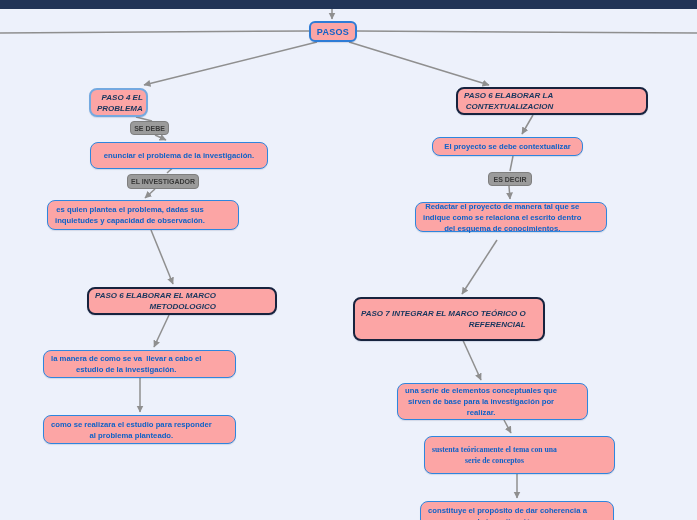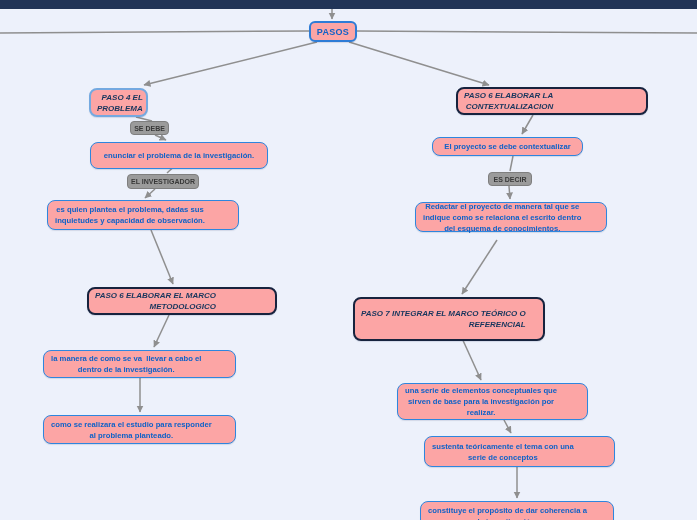--- a/index.html
+++ b/index.html
@@ -90,21 +90,21 @@
 
 <div class="node link" style="left:127px;top:174px;width:72px;height:15px;">EL INVESTIGADOR</div>
 
 <div class="node statement" style="left:47px;top:200px;width:192px;height:30px;">es quien plantea el problema, dadas sus
 inquietudes y capacidad de observación.</div>
 
 <div class="node step" style="left:87px;top:287px;width:190px;height:28px;">PASO 6 ELABORAR EL MARCO
 METODOLOGICO</div>
 
 <div class="node statement" style="left:43px;top:350px;width:193px;height:28px;">la manera de como se va  llevar a cabo el
-dentro de la investigación.</div>
+estudio de la investigación.</div>
 
 <div class="node statement" style="left:43px;top:415px;width:193px;height:29px;">como se realizara el estudio para responder
 al problema planteado.</div>
 
 <div class="node step" style="left:456px;top:87px;width:192px;height:28px;">PASO 6 ELABORAR LA
 CONTEXTUALIZACION</div>
 
 <div class="node statement center" style="left:432px;top:137px;width:151px;height:19px;text-align:right;">El proyecto se debe contextualizar</div>
 
 <div class="node link" style="left:488px;top:172px;width:44px;height:14px;">ES DECIR</div>
@@ -113,17 +113,17 @@
 indique como se relaciona el escrito dentro
 del esquema de conocimientos.</div>
 
 <div class="node step" style="left:353px;top:297px;width:192px;height:44px;">PASO 7 INTEGRAR EL MARCO TEÓRICO O
 REFERENCIAL</div>
 
 <div class="node statement" style="left:397px;top:383px;width:191px;height:37px;">una serie de elementos conceptuales que
 sirven de base para la investigación por
 realizar.</div>
 
-<div class="node statement" style="left:424px;top:436px;width:191px;height:31px;">sustenta teóricamente el tema con una
+<div class="node statement" style="left:424px;top:436px;width:191px;height:38px;font-family:Liberation Serif, serif;">sustenta teóricamente el tema con una
 serie de conceptos</div>
 
 <div class="node statement" style="left:420px;top:501px;width:194px;height:30px;">constituye el propósito de dar coherencia a
 la investigación.</div>
 
 </body></html>

